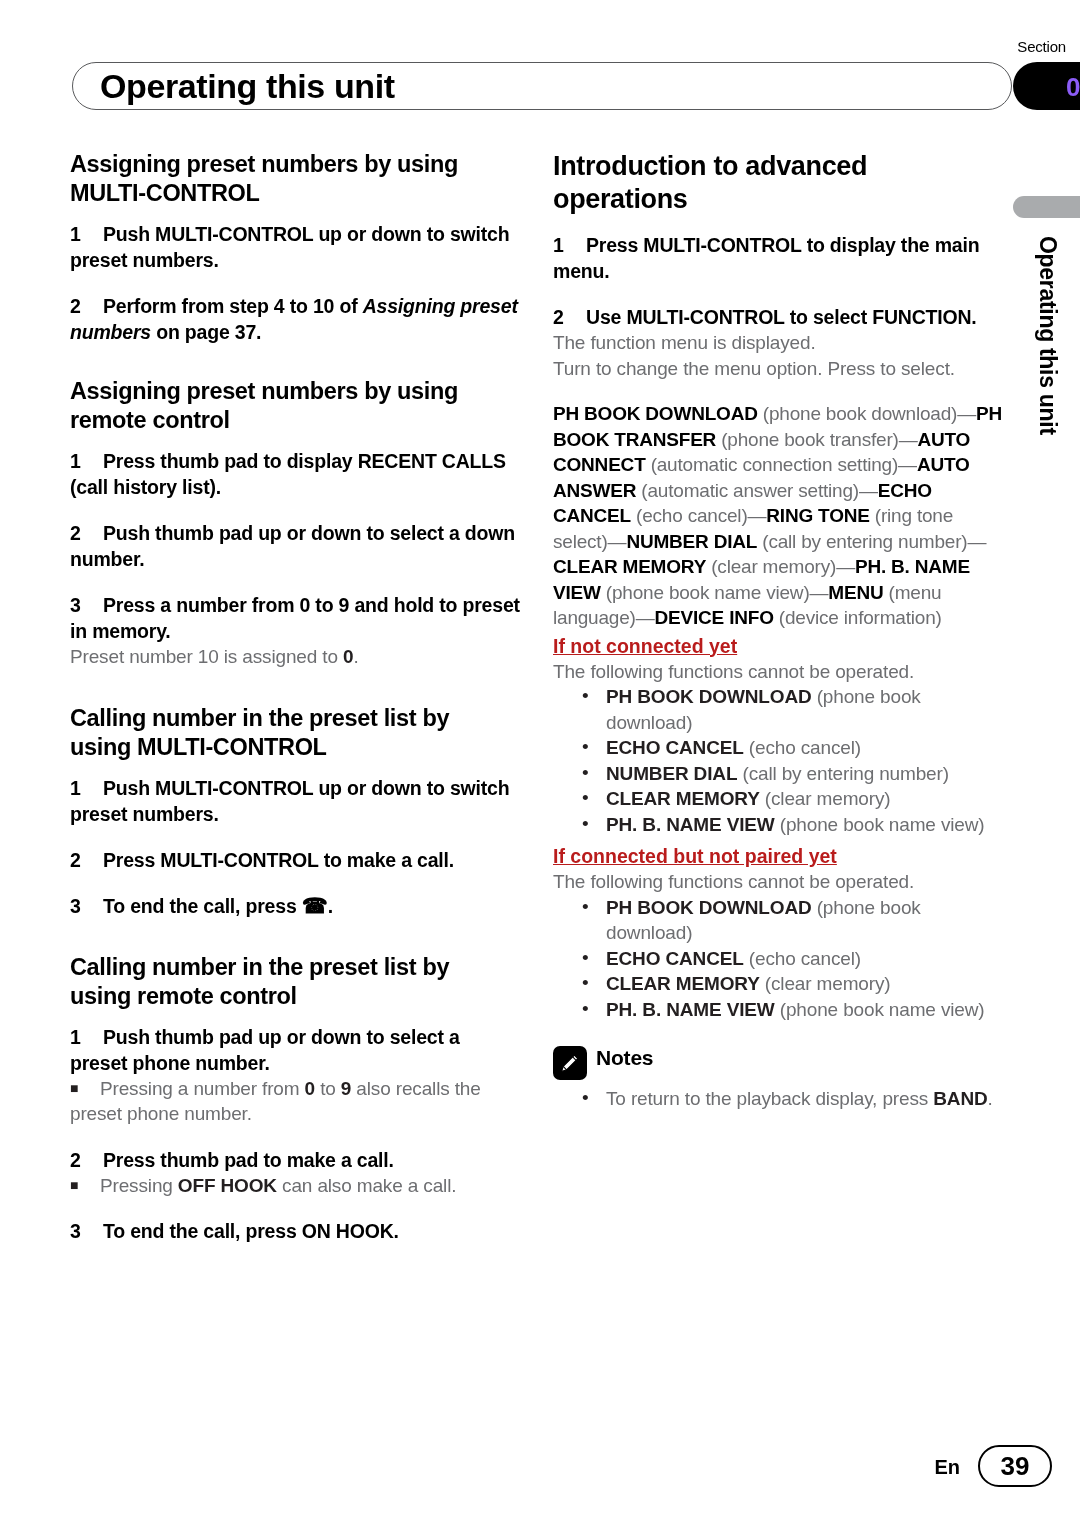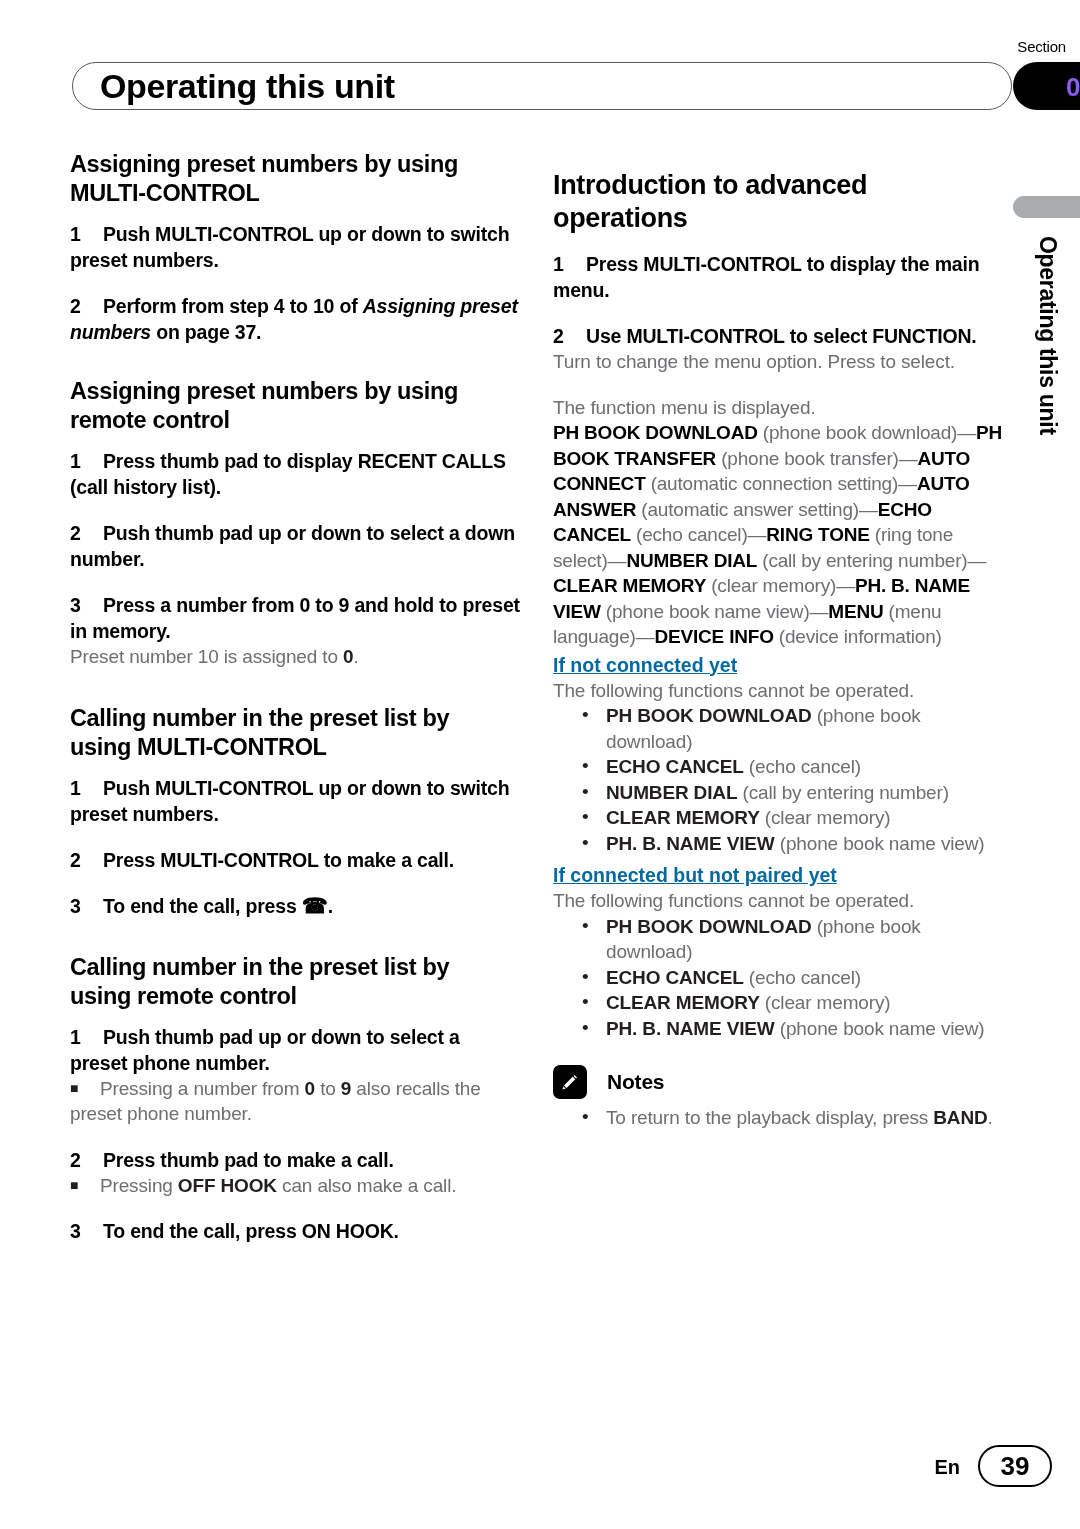--- a/index.html
+++ b/index.html
@@ -192,21 +192,21 @@
     color: #6d6e71;
     letter-spacing: -0.2px;
     margin: 0;
   }
   .chain b { color: #000000; font-weight: bold; }
 
   .sub-head {
     font-size: 19.5px;
     font-weight: bold;
     line-height: 26px;
-    color: #0369a1;
+    color: #b91c1c;
     text-decoration: underline;
     margin: 2px 0 0 0;
     display: inline-block;
   }
 
   ul.dots {
     list-style: none;
     margin: 0;
     padding: 0 0 0 0;
   }
@@ -226,22 +226,22 @@
     top: -1px;
     color: #231f20;
     font-size: 19px;
   }
   ul.dots li b { color: #231f20; font-weight: bold; }
 
   
   #notes-block { margin-top: 24px; }
   .notes-head {
     display: flex;
-    align-items: center;
-    gap: 20px;
+    align-items: flex-start;
+    gap: 9px;
     margin-bottom: 6px;
   }
   .notes-icon {
     width: 34px;
     height: 34px;
     background: #000000;
     border-radius: 7px;
     position: relative;
     flex: 0 0 auto;
   }
@@ -343,27 +343,27 @@
         <p class="step" style="margin-top:20px"><span class="num">2</span><span>Press thumb pad to make a call.</span></p>
         <p class="sq-bullet"><span class="mk">■</span><span>Pressing </span><b>OFF HOOK</b><span> can also make a call.</span></p>
 
         <p class="step" style="margin-top:20px"><span class="num">3</span><span>To end the call, press ON HOOK.</span></p>
       </div>
 
     </div>
 
     <div class="col" id="col-right">
 
-      <h2 class="sec-head big" style="margin-top:19px"><span>Introduction to advanced</span><br><span>operations</span></h2>
+      <h2 class="sec-head big" style="margin-top:0"><span>Introduction to advanced</span><br><span>operations</span></h2>
 
       <p class="step" style="margin-bottom:20px"><span class="num">1</span><span>Press MULTI-CONTROL to display the main menu.</span></p>
 
       <p class="step"><span class="num">2</span><span>Use MULTI-CONTROL to select FUNCTION.</span></p>
+      <p class="note">The function menu is displayed.</p>
       <p class="note" style="margin-bottom:20px">Turn to change the menu option. Press to select.</p>
-      <p class="note">The function menu is displayed.</p>
 
 
       <p class="chain" id="function-chain"><b>PH BOOK DOWNLOAD</b><span> (phone book download)—</span><b>PH BOOK TRANSFER</b><span> (phone book transfer)—</span><b>AUTO CONNECT</b><span> (automatic connection setting)—</span><b>AUTO ANSWER</b><span> (automatic answer setting)—</span><b>ECHO CANCEL</b><span> (echo cancel)—</span><b>RING TONE</b><span> (ring tone select)—</span><b>NUMBER DIAL</b><span> (call by entering number)—</span><b>CLEAR MEMORY</b><span> (clear memory)—</span><b>PH. B. NAME VIEW</b><span> (phone book name view)—</span><b>MENU</b><span> (menu language)—</span><b>DEVICE INFO</b><span> (device information)</span></p>
 
       <div>
         <span class="sub-head">If not connected yet</span>
         <p class="note">The following functions cannot be operated.</p>
         <ul class="dots" id="list-not-connected">
             <li><b>PH BOOK DOWNLOAD</b><span> (phone book download)</span></li>
             <li><b>ECHO CANCEL</b><span> (echo cancel)</span></li>

